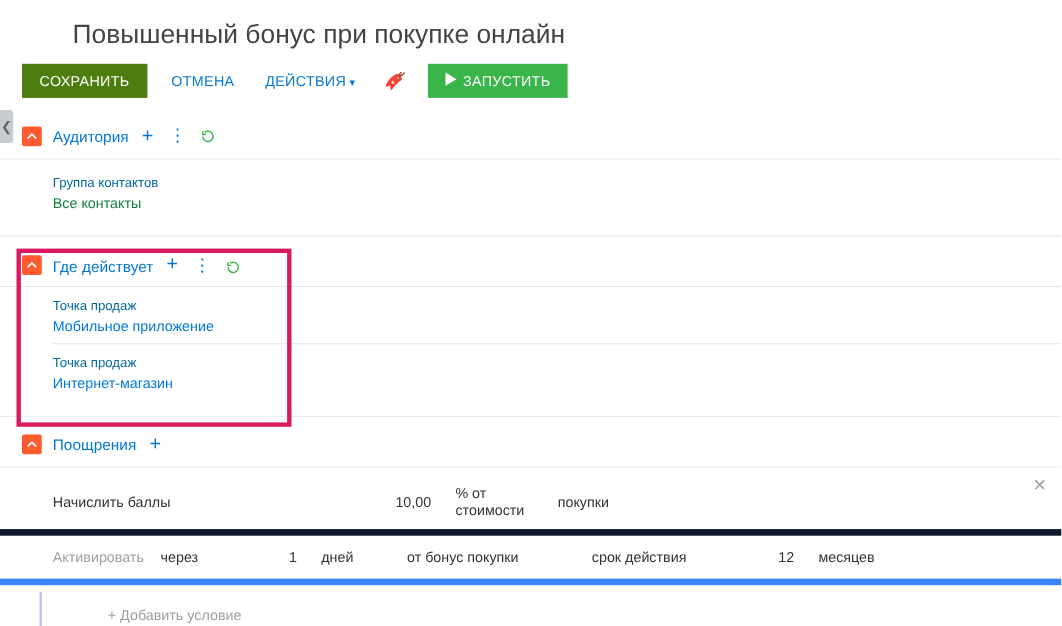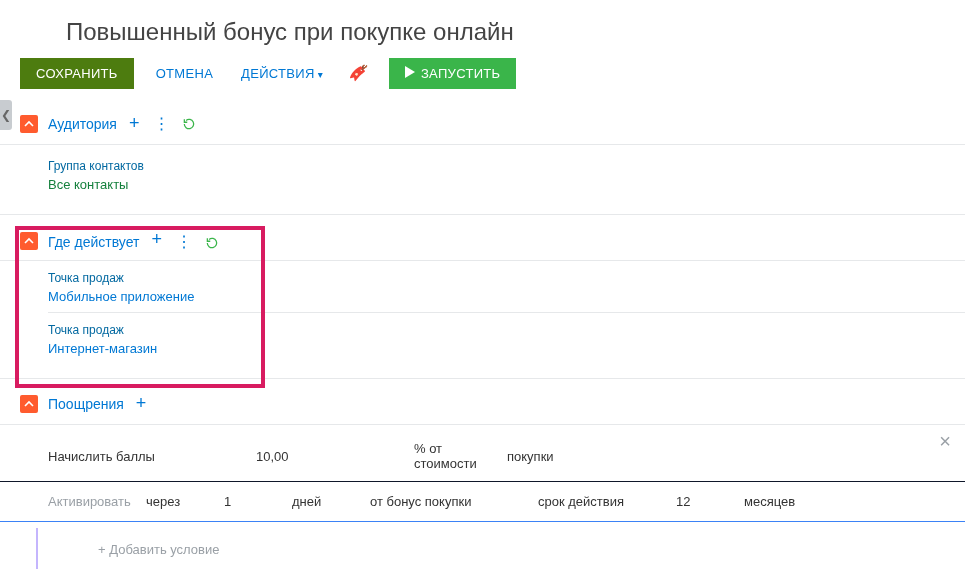--- a/index.html
+++ b/index.html
@@ -91,37 +91,37 @@
     top: 226px;
     width: 250px;
     height: 162px;
     pointer-events: none;
   }
   .rewards-row {
     display: grid;
     grid-template-columns: 200px 150px 85px 140px 110px auto;
     align-items: center;
     padding: 10px 48px;
-    border-bottom: 1px solid #0f172a;
+    border-bottom: 6px solid #0f172a;
     font-size: 13px;
     color:#333;
     gap: 8px;
   }
   .rewards-row.first { padding-top: 16px; }
   .activation-row {
     display: grid;
     grid-template-columns: 90px 70px 60px 70px 160px 130px 60px 100px;
     align-items: center;
     padding: 12px 48px;
-    border-bottom: 1px solid #3b82f6;
+    border-bottom: 6px solid #3b82f6;
     font-size: 13px;
     gap: 8px;
   }
   .muted { color:#9aa0a6; }
-  .val-right { text-align:left; padding-right: 14px; }
+  .val-right { text-align:right; padding-right: 14px; }
   .add-condition {
     padding: 14px 48px 14px 60px;
     color:#9aa0a6;
     font-size:13px;
     cursor:pointer;
     border-left: 2px solid #c4b5fd;
     margin-left: 36px;
     margin-top: 6px;
   }
   .close-x {

